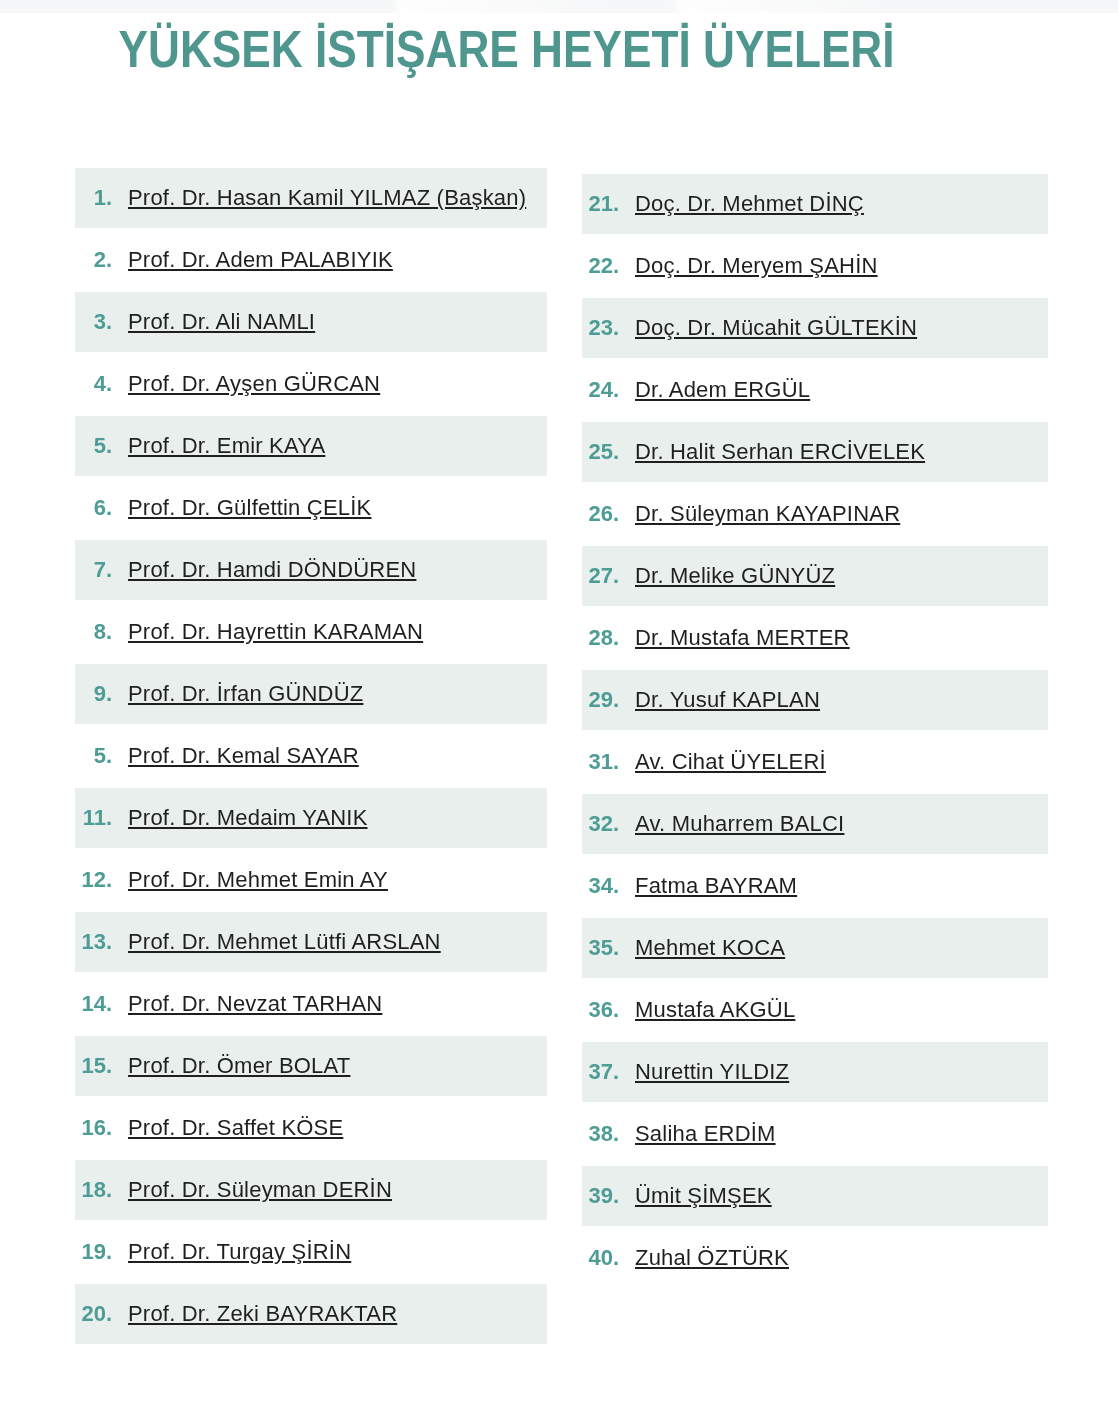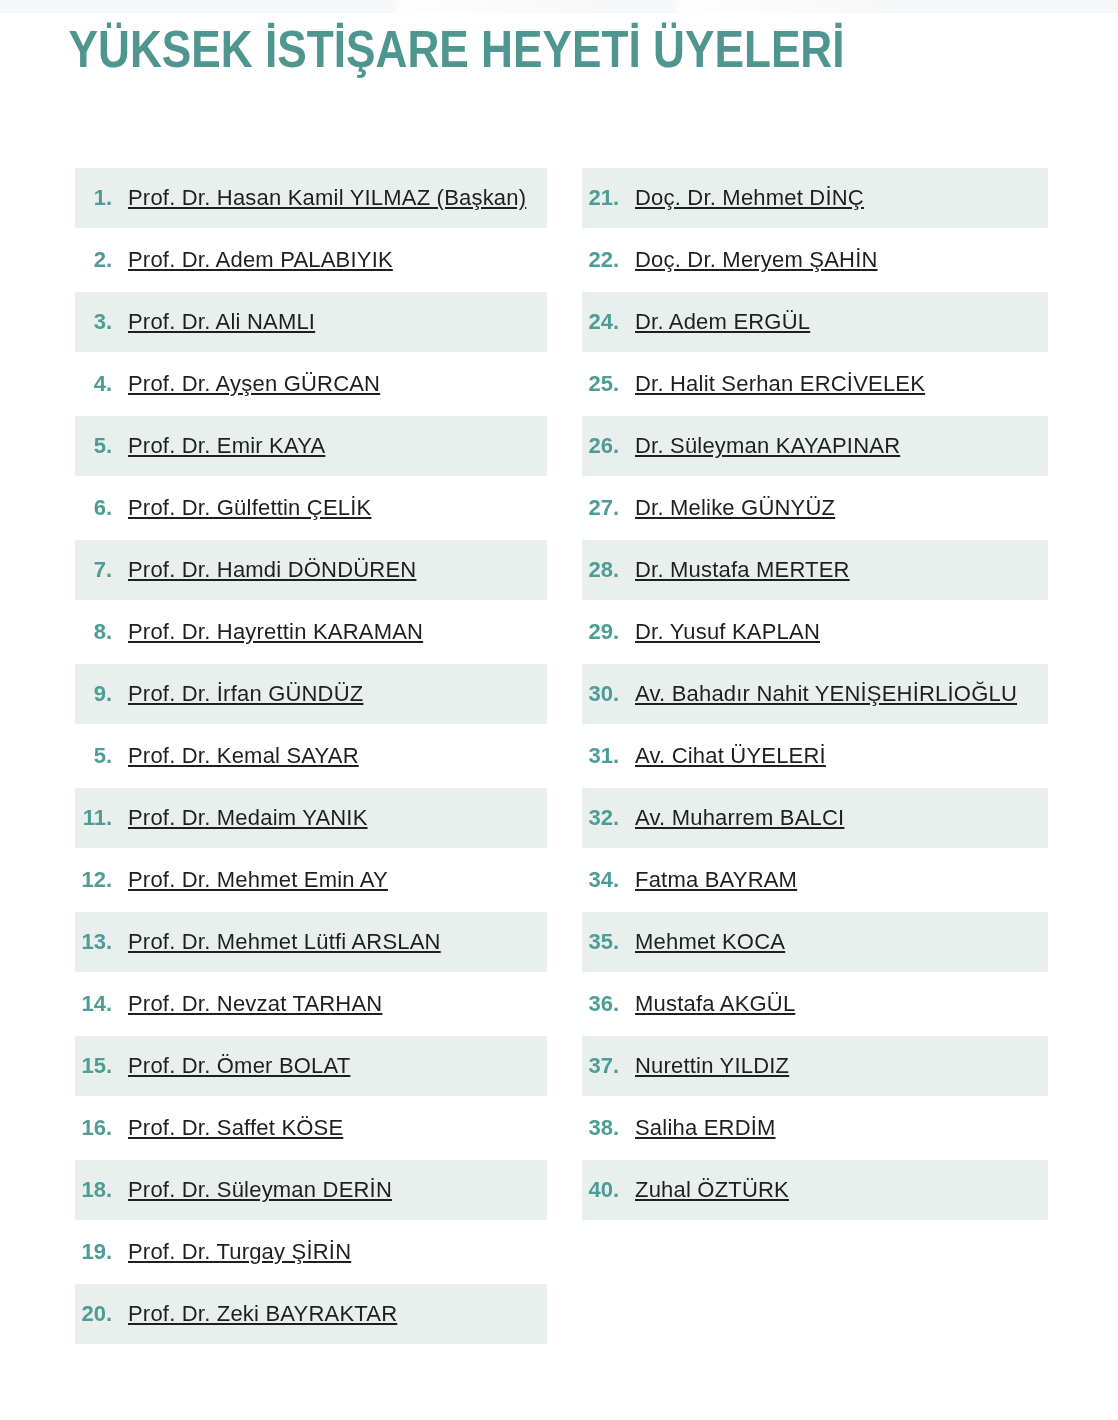--- a/index.html
+++ b/index.html
@@ -16,39 +16,39 @@
     font-family:"Liberation Sans",sans-serif;
   }
   .top-band{
     position:absolute;top:0;left:0;width:1118px;height:13px;
     background:
       linear-gradient(104deg, rgba(255,255,255,0) 35%, rgba(255,255,255,.9) 36%, rgba(255,255,255,0) 55%),
       linear-gradient(76deg, rgba(255,255,255,0) 60%, rgba(255,255,255,.9) 61%, rgba(255,255,255,0) 80%),
       #f6f7f8;
   }
   .title{
-    position:absolute;top:20px;left:0;width:981px;
-    margin:0;text-align:left;
+    position:absolute;top:20px;left:16px;width:981px;
+    margin:0;text-align:center;
   }
   .title > span{
     display:inline-block;
     font-size:52px;line-height:1.15;font-weight:bold;
     color:var(--title-teal);
     letter-spacing:0px;
     transform:scaleX(0.85);
     transform-origin:50% 50%;
     white-space:nowrap;
   }
   .list{
     position:absolute;left:75px;top:168px;
     display:flex;gap:35px;
   }
   .column{display:flex;flex-direction:column;}
   .column-left{width:472px;}
-  .column-right{width:466px;}
+  .column-right{width:466px;margin-top:6px;}
   .row{
     height:60px;margin-bottom:2px;
     display:flex;align-items:center;
     font-size:22px;color:var(--text);
     background:transparent;
   }
   .row:nth-child(odd){background:var(--row-shade);}
   .num{
     flex:0 0 37px;width:37px;text-align:right;
     font-weight:bold;color:var(--num-teal);
@@ -170,20 +170,24 @@
   <div class="row">
     <span class="num">21.</span>
     <span class="name">Doç. Dr. Mehmet DİNÇ</span>
   </div>
 
   <div class="row">
     <span class="num">22.</span>
     <span class="name">Doç. Dr. Meryem ŞAHİN</span>
   </div>
 
+  <div class="row">
+    <span class="num">23.</span>
+    <span class="name">Doç. Dr. Mücahit GÜLTEKİN</span>
+  </div>
 
   <div class="row">
     <span class="num">24.</span>
     <span class="name">Dr. Adem ERGÜL</span>
   </div>
 
   <div class="row">
     <span class="num">25.</span>
     <span class="name">Dr. Halit Serhan ERCİVELEK</span>
   </div>
@@ -201,24 +205,20 @@
   <div class="row">
     <span class="num">28.</span>
     <span class="name">Dr. Mustafa MERTER</span>
   </div>
 
   <div class="row">
     <span class="num">29.</span>
     <span class="name">Dr. Yusuf KAPLAN</span>
   </div>
 
-  <div class="row">
-    <span class="num">30.</span>
-    <span class="name">Av. Bahadır Nahit YENİŞEHİRLİOĞLU</span>
-  </div>
 
   <div class="row">
     <span class="num">31.</span>
     <span class="name">Av. Cihat ÜYELERİ</span>
   </div>
 
   <div class="row">
     <span class="num">32.</span>
     <span class="name">Av. Muharrem BALCI</span>
   </div>
@@ -242,20 +242,24 @@
   <div class="row">
     <span class="num">37.</span>
     <span class="name">Nurettin YILDIZ</span>
   </div>
 
   <div class="row">
     <span class="num">38.</span>
     <span class="name">Saliha ERDİM</span>
   </div>
 
+  <div class="row">
+    <span class="num">39.</span>
+    <span class="name">Ümit ŞİMŞEK</span>
+  </div>
 
   <div class="row">
     <span class="num">40.</span>
     <span class="name">Zuhal ÖZTÜRK</span>
   </div>
 </div>
   </div>
 </div>
 
 </body></html>

